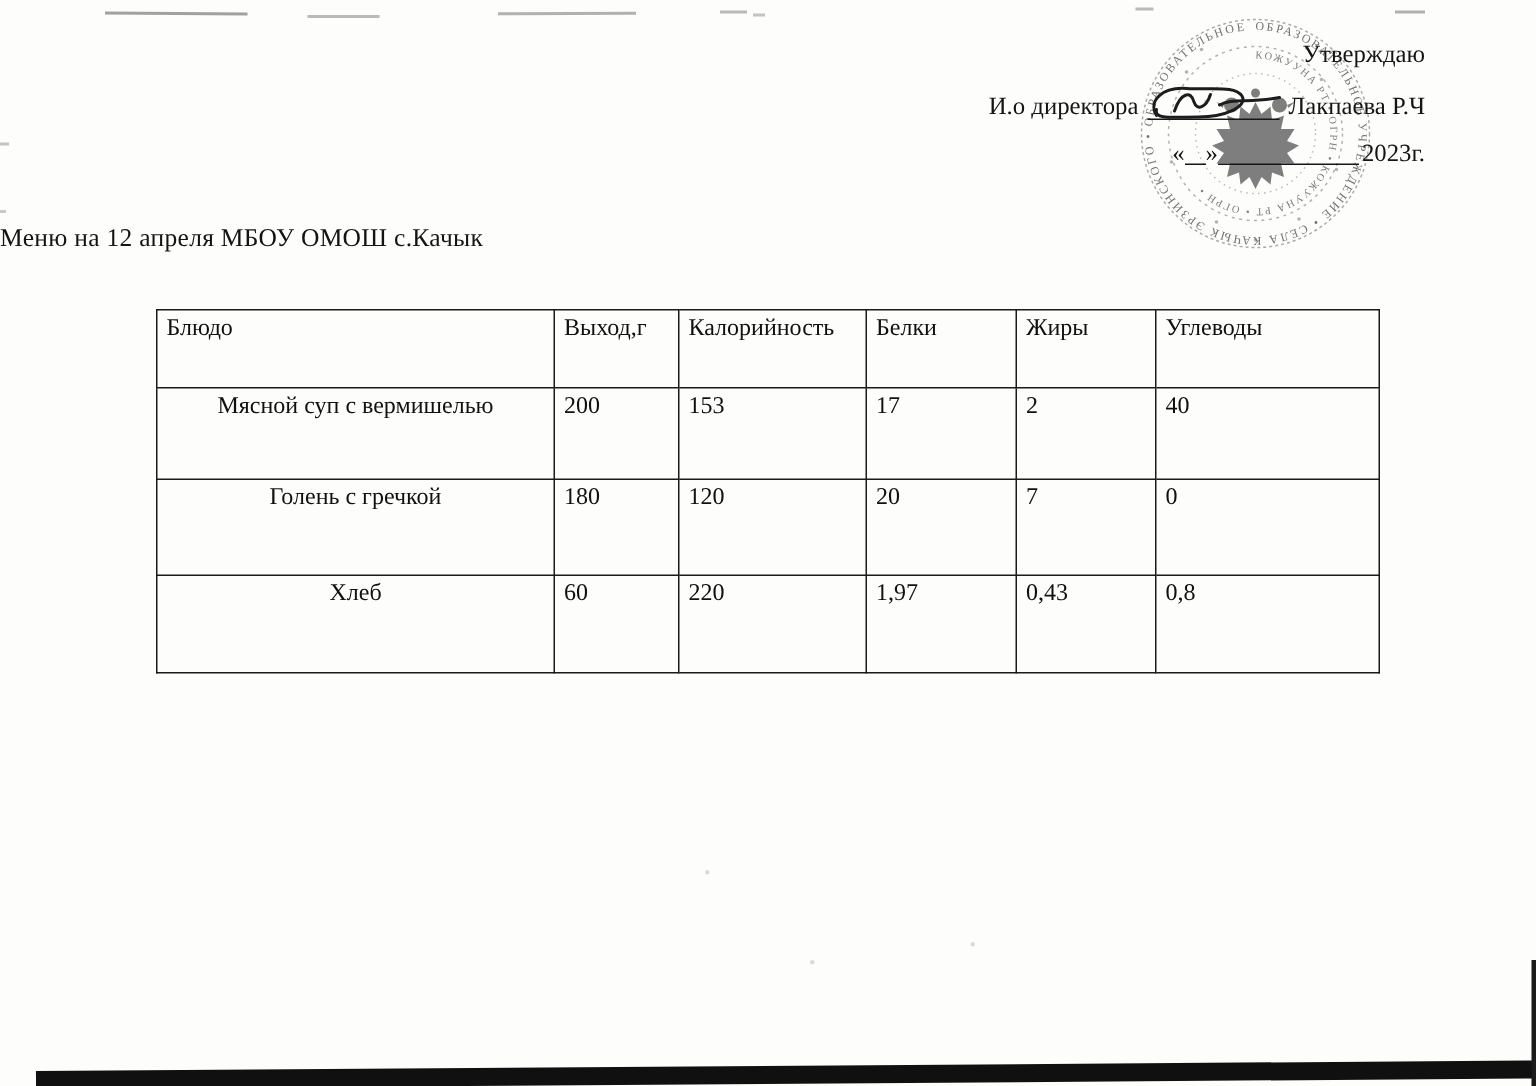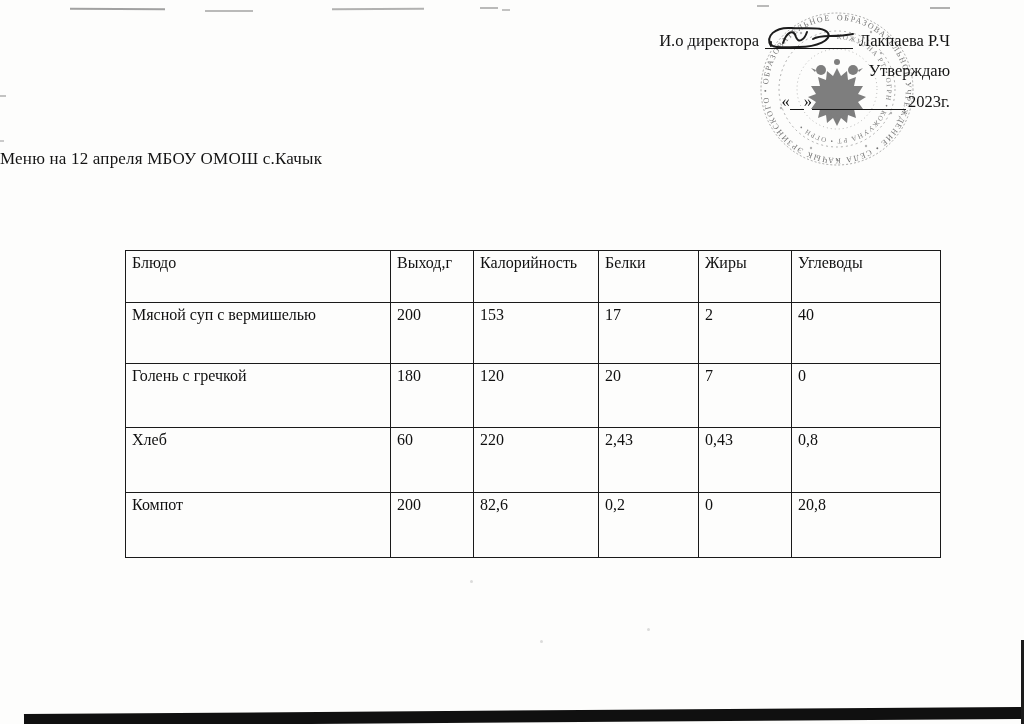--- a/index.html
+++ b/index.html
@@ -36,36 +36,36 @@
   .blank{display:inline-block;border-bottom:1.6px solid #161616;height:15px;}
   .blank-day{width:14px;}
   .blank-month{width:94px;margin-right:2px;}
   
   .title{
     position:absolute;top:149px;left:0;width:1024px;
     font-size:17px;letter-spacing:.2px;
   }
   
   table.menu{
-    position:absolute;left:125px;top:206px;width:815px;
+    position:absolute;left:104px;top:206px;width:815px;
     border-collapse:collapse;table-layout:fixed;
-    font-size:16px;color:#101010;margin-top:44px;
+    font-size:16px;color:#101010;
   }
   table.menu th,table.menu td{
     border:1.4px solid #1a1a1a;vertical-align:top;
     padding:3px 6px 0 6px;font-weight:normal;overflow:hidden;
   }
   table.menu tr.hdr{height:52px;}
   table.menu tr.r1{height:61px;}
   table.menu tr.r2{height:64px;}
   table.menu tr.r3{height:65px;}
   table.menu tr.r4{height:65px;}
   table.menu th{text-align:left;}
   td.num{text-align:left;}
-  td.dish{text-align:left;}
+  td.dish{text-align:center;}
 </style>
 </head>
 <body>
 
 <div class="page">
 
   <div class="art" style="left:70px;top:8px;width:95px;height:2px;opacity:.55;transform:rotate(.4deg);"></div>
   <div class="art" style="left:205px;top:10px;width:48px;height:2px;opacity:.4;"></div>
   <div class="art" style="left:332px;top:8px;width:92px;height:2px;opacity:.45;transform:rotate(-.3deg);"></div>
   <div class="art" style="left:480px;top:7px;width:18px;height:2px;opacity:.4;"></div>
@@ -115,34 +115,34 @@
         <circle cx="140" cy="105" r="1.2"></circle>
       <circle cx="60" cy="140" r="1.2"></circle>
         <circle cx="115" cy="138" r="1.2"></circle>
       <circle cx="86" cy="152" r="1.2"></circle>
         <circle cx="50" cy="25" r="1.2"></circle>
       <circle cx="120" cy="24" r="1.2"></circle>
     </g>
   </svg>
 
   <div class="approval">
+    <div class="line">Утверждаю</div>
     <div class="line sig-row">
       <span>И.о директора</span>
       <span class="sig-underline">
         <svg width="96" height="30" viewBox="0 0 96 30">
           <g fill="none" stroke="#1c1c1c" stroke-width="2" stroke-linecap="round">
             <path d="M10 24 C4 14 14 5 30 6 C48 7 62 4 67 11 C71 18 56 25 38 25 C22 25 8 27 10 20"></path>
             <path d="M22 21 C26 9 33 7 35 15 C37 21 43 19 46 10"></path>
             <path d="M52 17 C60 12 72 16 92 12"></path>
           </g>
         </svg>
       </span>
       <span>Лакпаева Р.Ч</span>
     </div>
-    <div class="line">Утверждаю</div>
     <div class="line date-row">
       <span>«</span>
       <span class="blank blank-day"></span>
       <span>»</span>
       <span class="blank blank-month"></span>
       <span>2023г.</span>
     </div>
   </div>
 
   <div class="title">Меню на 12 апреля МБОУ ОМОШ с.Качык</div>
@@ -178,28 +178,20 @@
         <td class="num">180</td>
         <td class="num">120</td>
         <td class="num">20</td>
         <td class="num">7</td>
         <td class="num">0</td>
       </tr>
       <tr class="r3">
         <td class="dish">Хлеб</td>
         <td class="num">60</td>
         <td class="num">220</td>
-        <td class="num">2,43</td>
+        <td class="num">1,97</td>
         <td class="num">0,43</td>
         <td class="num">0,8</td>
-      </tr>
-      <tr class="r4">
-        <td class="dish">Компот</td>
-        <td class="num">200</td>
-        <td class="num">82,6</td>
-        <td class="num">0,2</td>
-        <td class="num">0</td>
-        <td class="num">20,8</td>
       </tr>
     </tbody>
   </table>
 
 </div>
 
 </body></html>

